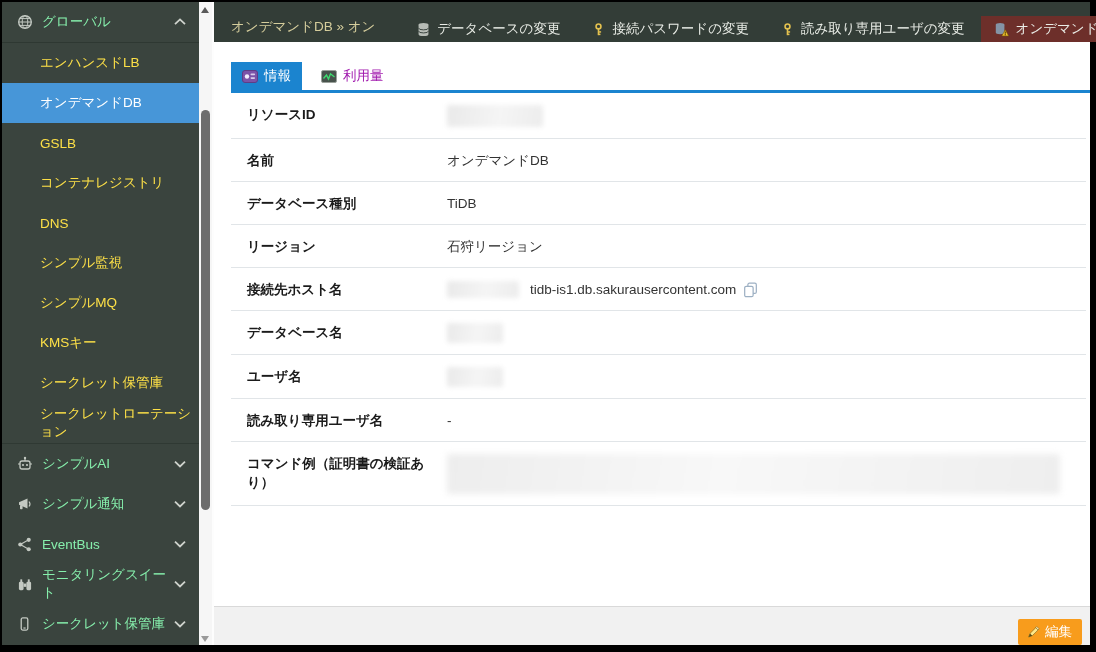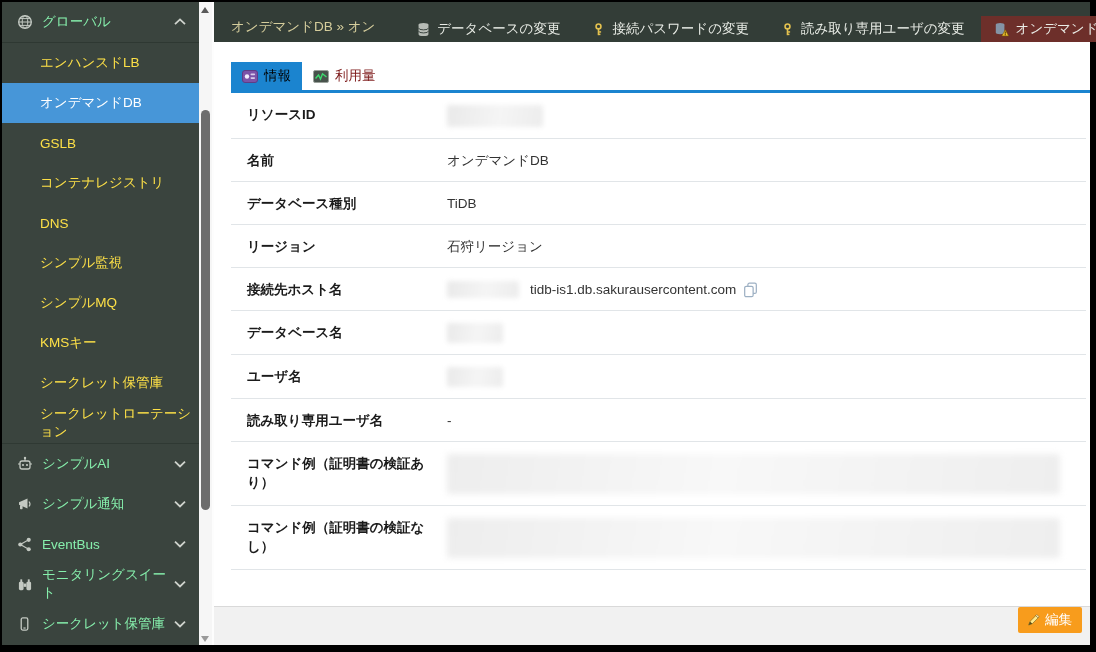--- a/index.html
+++ b/index.html
@@ -31,36 +31,36 @@
   .main{flex:1;display:flex;flex-direction:column;min-width:0;background:#fff;}
 
   .topbar{height:40px;min-height:40px;background:#333d37;display:flex;align-items:stretch;color:#eaede7;font-size:13.5px;}
   .breadcrumb{display:flex;align-items:center;padding:10px 26px 0 17px;color:#d5cd9c;white-space:nowrap;}
   .tb-action{display:flex;align-items:center;gap:7px;padding:0 16px;cursor:pointer;white-space:nowrap;margin-top:14px;}
   .tb-action.danger{margin-left:auto;background:#6d2f2a;padding:0 13px;}
 
   .content{flex:1;position:relative;display:flex;flex-direction:column;min-height:0;}
   .tabs{display:flex;align-items:flex-end;margin:20px 0 0 17px;border-bottom:3px solid #1b84cf;}
   .tab{display:flex;align-items:center;gap:6px;height:28px;padding:0 11px;font-size:13.5px;cursor:pointer;}
-  .tab.active{background:#1b84cf;color:#000000;margin-right:0;}
-  .tab.inactive{color:#7f1d1d;justify-content:space-between;}
+  .tab.active{background:#1b84cf;color:#ffffff;margin-right:8px;}
+  .tab.inactive{color:#a21caf;justify-content:space-between;}
 
   .rows{margin-left:17px;margin-right:4px;}
   .row{display:flex;align-items:flex-start;padding:12px 0 11px 16px;border-bottom:1px solid #e1e5e8;}
   .row-label{width:200px;min-width:200px;font-weight:bold;color:#1b1b1b;font-size:13.5px;line-height:19px;}
   .row-value{flex:1;color:#333;font-size:13.5px;line-height:19px;display:flex;align-items:center;gap:7px;flex-wrap:nowrap;}
   .row-value.top{align-items:flex-start;}
 
   .redact{display:inline-block;background:linear-gradient(100deg,#e9e9e9,#f5f5f5 55%,#ececec);filter:blur(2.5px);border-radius:2px;}
   .redact.id{width:96px;height:22px;}
   .redact.sm{width:56px;height:20px;}
   .redact.host{width:72px;height:17px;margin-right:4px;}
   .redact.block{width:96%;height:40px;filter:blur(3px);background:linear-gradient(100deg,#ededed,#f8f8f8 45%,#eeeeee);}
 
-  .footer{margin-top:auto;height:38px;min-height:38px;background:#f1f1f1;border-top:1px solid #d9d9d9;display:flex;align-items:flex-start;justify-content:flex-end;padding-right:8px;}
+  .footer{margin-top:auto;height:38px;min-height:38px;background:#f1f1f1;border-top:1px solid #d9d9d9;display:flex;align-items:flex-end;justify-content:flex-end;padding-right:8px;}
   .edit-btn{background:#f89c1c;color:#fff;border:none;height:26px;padding:0 10px 0 8px;display:flex;align-items:center;gap:5px;font-size:13.5px;border-radius:2px;cursor:pointer;font-family:inherit;}
 
   .ico{display:inline-flex;flex:none;}
 </style>
 </head>
 <body>
 
 <div class="window">
 
   <nav class="sidebar">
@@ -347,26 +347,20 @@
           <div class="row-value">-</div>
         </div>
 
         <div class="row">
           <div class="row-label">コマンド例（証明書の検証あり）</div>
           <div class="row-value top">
               <span class="redact block"></span>
             </div>
         </div>
 
-        <div class="row">
-          <div class="row-label">コマンド例（証明書の検証なし）</div>
-          <div class="row-value top">
-              <span class="redact block"></span>
-            </div>
-        </div>
 
 
       </div>
 
       <div class="footer">
         <button class="edit-btn">
           <span class="ico">
             <svg width="14" height="14" viewBox="0 0 16 16">
                 <path d="M3 13.8 L4.6 9.6 L11.2 3 L13.8 5.6 L7.2 12.2 Z" fill="#ffe98a" stroke="#8a6d1f" stroke-width="0.8"></path>
                 <path d="M3 13.8 L4.6 9.6 L7.2 12.2 Z" fill="#5b4a14"></path>

